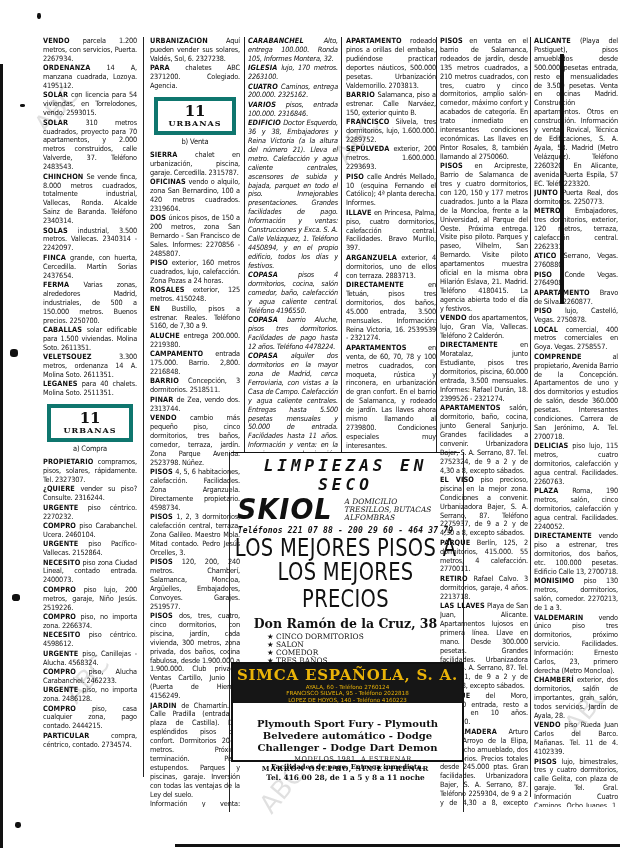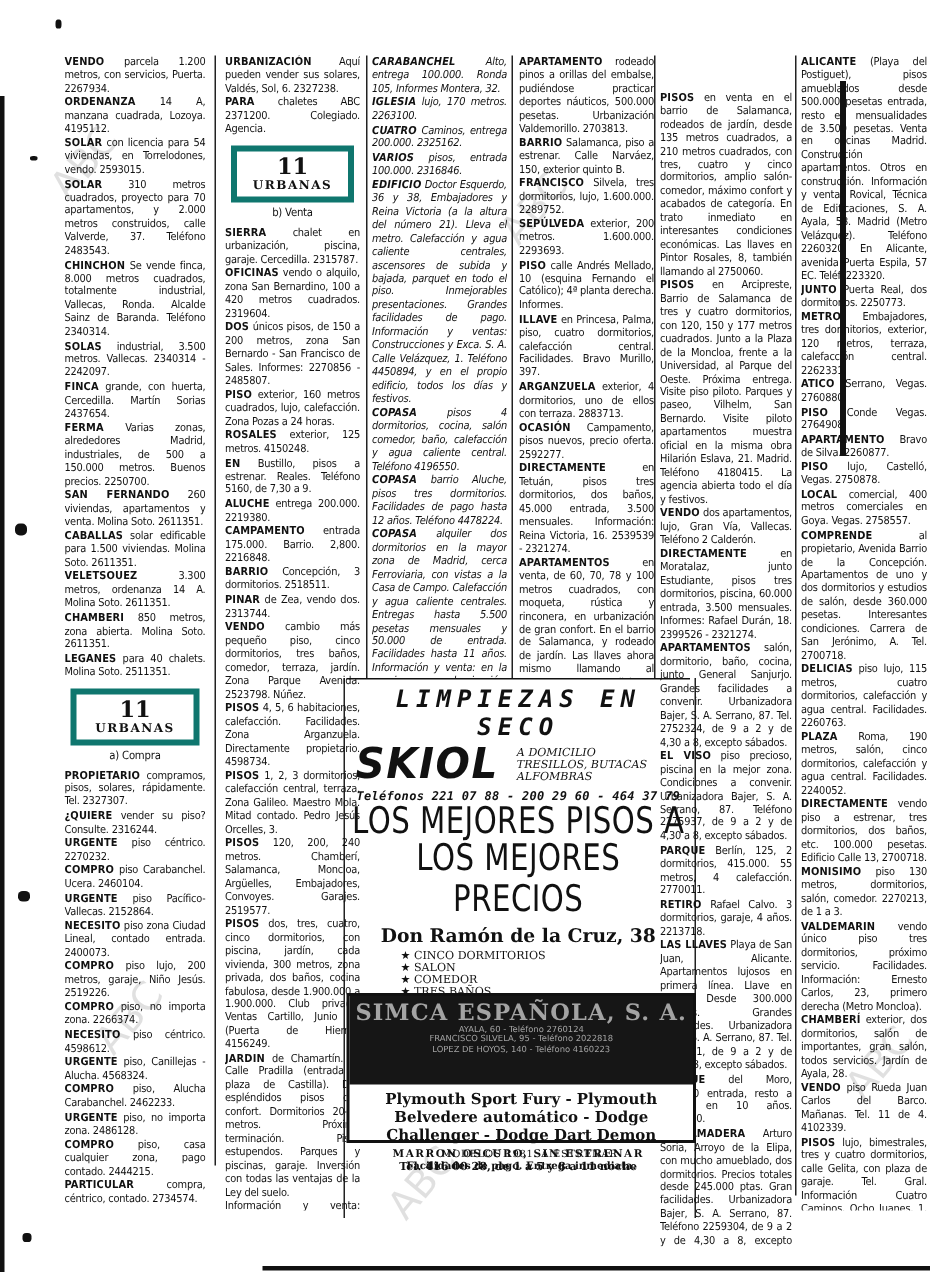--- a/index.html
+++ b/index.html
@@ -30,24 +30,24 @@
   .ad-limp .svc { font-family:"DejaVu Serif", serif; font-size:7.4px; line-height:8px; text-align:left; }
   .ad-limp .tel { font-family:"DejaVu Sans Mono", monospace; font-size:8px; font-weight:bold; margin-top:1px; letter-spacing:0.2px; }
   .ad-pisos { top:527px; height:127px; }
   .ad-pisos .head { font-family:"DejaVu Sans", sans-serif; font-size:19.5px; line-height:22px; letter-spacing:0.3px; transform:scaleY(1.25); margin-top:6px; }
   .ad-pisos .head2 { margin-top:5px; }
   .ad-pisos .addr { font-family:"DejaVu Serif", serif; font-weight:bold; font-size:12.5px; margin-top:8px; }
   .ad-pisos ul { list-style:none; margin:2px 0 0 36px; padding:0; text-align:left; font-family:"DejaVu Serif", serif; font-size:7.4px; line-height:8px; }
   .ad-pisos ul li::before { content:"★ "; }
   .ad-pisos .fac { font-family:"DejaVu Serif", serif; font-weight:bold; font-size:8px; letter-spacing:3px; margin-top:2px; }
   .ad-simca { top:658px; height:96px; border:2px solid #111; background:#fff; }
-  .ad-simca .dark { background:#161616; color:#a3a3a3; padding:2px 0 20px; }
+  .ad-simca .dark { background:#161616; color:#eab308; padding:2px 0 0; }
   .ad-simca .dark .name { font-family:"DejaVu Serif", serif; font-weight:bold; font-size:15px; letter-spacing:0.8px; }
   .ad-simca .dark .addrs { font-family:"DejaVu Sans", sans-serif; font-size:5.6px; line-height:6.3px; }
-  .ad-simca .cars { font-family:"DejaVu Serif", serif; font-weight:bold; font-size:10px; line-height:12px; margin:5px 6px 0; }
+  .ad-simca .cars { font-family:"DejaVu Serif", serif; font-weight:bold; font-size:10px; line-height:12px; margin:15px 6px 0; }
   .ad-simca .mod { font-family:"DejaVu Serif", serif; font-size:6.6px; letter-spacing:0.5px; margin-top:1px;padding-left:11px; }
   .ad-simca .pay { font-family:"DejaVu Serif", serif; font-weight:bold; font-size:6.8px; }
   .ad-vison { top:760px; height:50px; }
   .ad-vison .t { font-family:"DejaVu Sans", sans-serif; font-weight:bold; font-size:18px; letter-spacing:1.2px; }
   .ad-vison .s { font-family:"DejaVu Serif", serif; font-weight:bold; font-size:7px; letter-spacing:1px; }
   .ad-vison .tel { font-family:"DejaVu Serif", serif; font-weight:bold; font-size:7.4px; }
   .watermark { position:absolute; font-family:"DejaVu Sans", sans-serif; font-size:26px; color:rgba(0,0,0,0.12); transform:rotate(-50deg); pointer-events:none; }
   .speck { position:absolute; background:#111; border-radius:40%; }
 </style>
 </head>
@@ -75,24 +75,22 @@
   <div class="col col1">
     <div id="c1a">
         <p><b>VENDO</b> <span>parcela 1.200 metros, con servicios, Puerta. 2267934.</span></p>
         <p><b>ORDENANZA</b> <span>14 A, manzana cuadrada, Lozoya. 4195112.</span></p>
         <p><b>SOLAR</b> <span>con licencia para 54 viviendas, en Torrelodones, vendo. 2593015.</span></p>
         <p><b>SOLAR</b> <span>310 metros cuadrados, proyecto para 70 apartamentos, y 2.000 metros construidos, calle Valverde, 37. Teléfono 2483543.</span></p>
         <p><b>CHINCHON</b> <span>Se vende finca, 8.000 metros cuadrados, totalmente industrial, Vallecas, Ronda. Alcalde Sainz de Baranda. Teléfono 2340314.</span></p>
         <p><b>SOLAS</b> <span>industrial, 3.500 metros. Vallecas. 2340314 - 2242097.</span></p>
         <p><b>FINCA</b> <span>grande, con huerta, Cercedilla. Martín Sorias 2437654.</span></p>
         <p><b>FERMA</b> <span>Varias zonas, alrededores Madrid, industriales, de 500 a 150.000 metros. Buenos precios. 2250700.</span></p>
-        <p><b>SAN FERNANDO</b> <span>260 viviendas, apartamentos y venta. Molina Soto. 2611351.</span></p>
         <p><b>CABALLAS</b> <span>solar edificable para 1.500 viviendas. Molina Soto. 2611351.</span></p>
         <p><b>VELETSOUEZ</b> <span>3.300 metros, ordenanza 14 A. Molina Soto. 2611351.</span></p>
-        <p><b>CHAMBERI</b> <span>850 metros, zona abierta. Molina Soto. 2611351.</span></p>
         <p><b>LEGANES</b> <span>para 40 chalets. Molina Soto. 2511351.</span></p>
       </div>
     <div class="section-box">
       <span class="num">11</span>
       <span class="lab">URBANAS</span>
     </div>
     <div class="subsec">a) Compra</div>
     <div id="c1b">
         <p><b>PROPIETARIO</b> <span>compramos, pisos, solares, rápidamente. Tel. 2327307.</span></p>
         <p><b>¿QUIERE</b> <span>vender su piso? Consulte. 2316244.</span></p>
@@ -156,26 +154,25 @@
     </div>
   <div class="col col4">
       <div id="c4">
         <p><b>APARTAMENTO</b> <span>rodeado pinos a orillas del embalse, pudiéndose practicar deportes náuticos, 500.000 pesetas. Urbanización Valdemorillo. 2703813.</span></p>
         <p><b>BARRIO</b> <span>Salamanca, piso a estrenar. Calle Narváez, 150, exterior quinto B.</span></p>
         <p><b>FRANCISCO</b> <span>Silvela, tres dormitorios, lujo, 1.600.000. 2289752.</span></p>
         <p><b>SEPÚLVEDA</b> <span>exterior, 200 metros. 1.600.000. 2293693.</span></p>
         <p><b>PISO</b> <span>calle Andrés Mellado, 10 (esquina Fernando el Católico); 4ª planta derecha. Informes.</span></p>
         <p><b>ILLAVE</b> <span>en Princesa, Palma, piso, cuatro dormitorios, calefacción central. Facilidades. Bravo Murillo, 397.</span></p>
         <p><b>ARGANZUELA</b> <span>exterior, 4 dormitorios, uno de ellos con terraza. 2883713.</span></p>
-        <p><b>OCASIÓN</b> <span>Campamento, pisos nuevos, precio oferta. 2592277.</span></p>
         <p><b>DIRECTAMENTE</b> <span>en Tetuán, pisos tres dormitorios, dos baños, 45.000 entrada, 3.500 mensuales. Información: Reina Victoria, 16. 2539539 - 2321274.</span></p>
         <p><b>APARTAMENTOS</b> <span>en venta, de 60, 70, 78 y 100 metros cuadrados, con moqueta, rústica y rinconera, en urbanización de gran confort. En el barrio de Salamanca, y rodeado de jardín. Las llaves ahora mismo llamando al 2739800. Condiciones especiales muy interesantes.</span></p>
       </div>
     </div>
-  <div class="col col5" style="left:440px;width:88px;margin-top:24px;">
+  <div class="col col5" style="left:440px;width:88px;">
       <div id="c5">
         <p><b>PISOS</b> <span>en venta en el barrio de Salamanca, rodeados de jardín, desde 135 metros cuadrados, a 210 metros cuadrados, con tres, cuatro y cinco dormitorios, amplio salón-comedor, máximo confort y acabados de categoría. En trato inmediato en interesantes condiciones económicas. Las llaves en Pintor Rosales, 8, también llamando al 2750060.</span></p>
         <p><b>PISOS</b> <span>en Arcipreste, Barrio de Salamanca de tres y cuatro dormitorios, con 120, 150 y 177 metros cuadrados. Junto a la Plaza de la Moncloa, frente a la Universidad, al Parque del Oeste. Próxima entrega. Visite piso piloto. Parques y paseo, Vilhelm, San Bernardo. Visite piloto apartamentos muestra oficial en la misma obra Hilarión Eslava, 21. Madrid. Teléfono 4180415. La agencia abierta todo el día y festivos.</span></p>
         <p><b>VENDO</b> <span>dos apartamentos, lujo, Gran Vía, Vallecas. Teléfono 2 Calderón.</span></p>
         <p><b>DIRECTAMENTE</b> <span>en Moratalaz, junto Estudiante, pisos tres dormitorios, piscina, 60.000 entrada, 3.500 mensuales. Informes: Rafael Durán, 18. 2399526 - 2321274.</span></p>
         <p><b>APARTAMENTOS</b> <span>salón, dormitorio, baño, cocina, junto General Sanjurjo. Grandes facilidades a convenir. Urbanizadora Bajer, S. A. Serrano, 87. Tel. 2752324, de 9 a 2 y de 4,30 a 8, excepto sábados.</span></p>
         <p><b>EL VISO</b> <span>piso precioso, piscina en la mejor zona. Condiciones a convenir. Urbanizadora Bajer, S. A. Serrano, 87. Teléfono 2275937, de 9 a 2 y de 4,30 a 8, excepto sábados.</span></p>
         <p><b>PARQUE</b> <span>Berlín, 125, 2 dormitorios, 415.000. 55 metros, 4 calefacción. 2770011.</span></p>
         <p><b>RETIRO</b> <span>Rafael Calvo. 3 dormitorios, garaje, 4 años. 2213718.</span></p>
         <p><b>LAS LLAVES</b> <span>Playa de San Juan, Alicante. Apartamentos lujosos en primera línea. Llave en mano. Desde 300.000 pesetas. Grandes facilidades. Urbanizadora Bajer, S. A. Serrano, 87. Tel. 2259311, de 9 a 2 y de 4,30 a 8, excepto sábados.</span></p>

